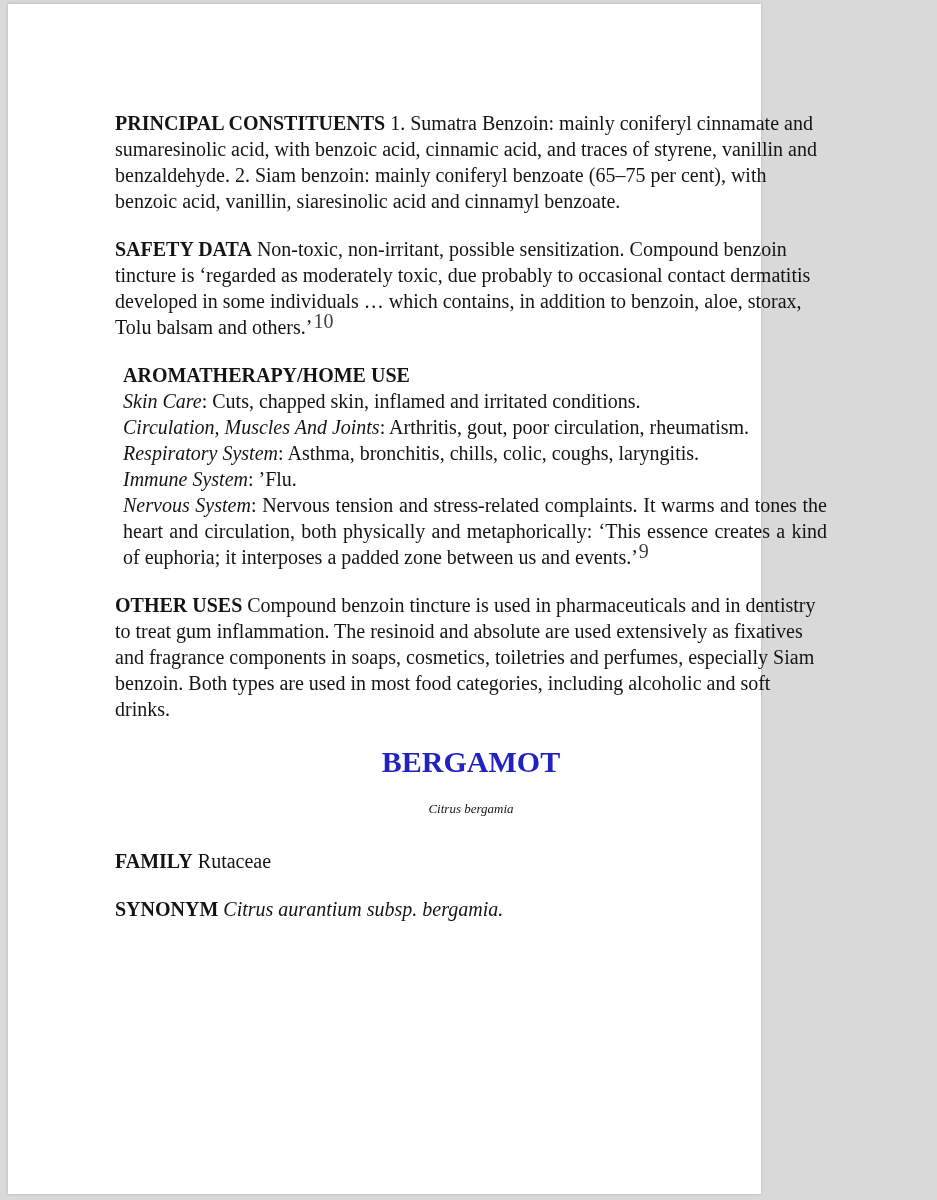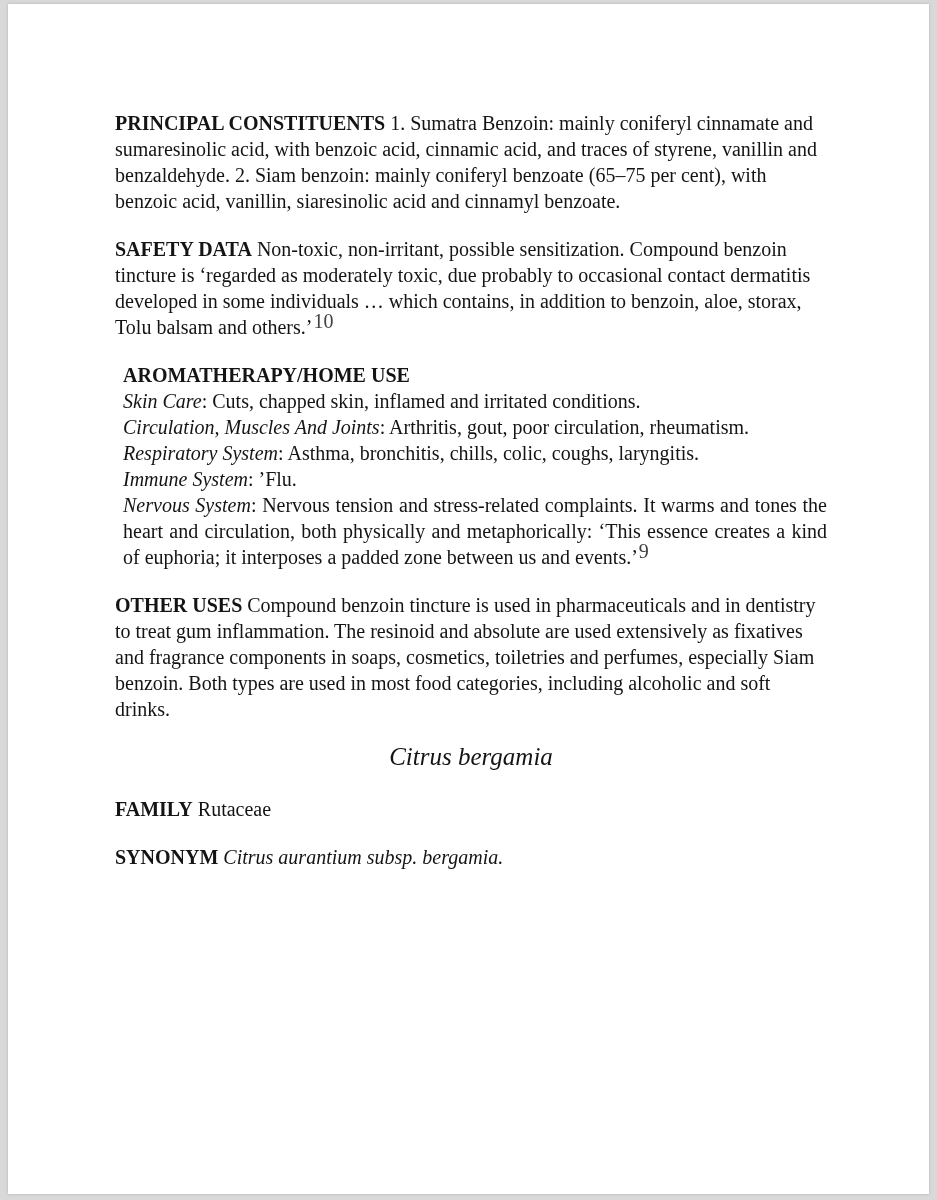--- a/index.html
+++ b/index.html
@@ -6,21 +6,21 @@
   body {
     width: 937px; height: 1200px;
     background: #d9d9d9;
     position: relative;
     font-family: "Liberation Serif", "DejaVu Serif", serif;
     overflow: hidden;
   }
   .paper {
     position: absolute;
     left: 8px; top: 4px;
-    width: 921px; height: 1190px;
+    width: 753px; height: 1190px;
     background: #ffffff;
     box-shadow: 0 0 3px rgba(0,0,0,0.18);
   }
   .content {
     position: absolute;
     left: 107px; top: 106px;
     width: 712px;
     font-size: 20px;
     line-height: 26px;
     color: #141414;
@@ -44,23 +44,23 @@
     text-align: center;
     font-weight: bold;
     font-size: 30px;
     line-height: 36px;
     color: #2222c2;
     margin: 4px 0 2px 0;
   }
   .species-subtitle {
     text-align: center;
     font-style: italic;
-    font-size: 25px;
+    font-size: 13px;
     line-height: 26px;
-    margin: 4px 0 26px 0;
+    margin: 16px 0 26px 0;
   }
 </style>
 </head>
 <body>
 
 <div class="paper">
   <div class="content">
 
     <p class="para">
       <b>PRINCIPAL CONSTITUENTS</b><span> 1. Sumatra Benzoin: mainly coniferyl cinnamate and sumaresinolic acid, with benzoic acid, cinnamic acid, and traces of styrene, vanillin and benzaldehyde. 2. Siam benzoin: mainly coniferyl benzoate (65–75 per cent), with benzoic acid, vanillin, siaresinolic acid and cinnamyl benzoate.</span>
@@ -86,20 +86,21 @@
       </div>
       <p class="justify">
         <i>Nervous System</i><span>: Nervous tension and stress-related complaints. It warms and tones the heart and circulation, both physically and metaphorically: ‘This essence creates a kind of euphoria; it interposes a padded zone between us and events.’</span><a class="fnref">9</a>
       </p>
     </div>
 
     <p class="para">
       <b>OTHER USES</b><span> Compound benzoin tincture is used in pharmaceuticals and in dentistry to treat gum inflammation. The resinoid and absolute are used extensively as fixatives and fragrance components in soaps, cosmetics, toiletries and perfumes, especially Siam benzoin. Both types are used in most food categories, including alcoholic and soft drinks.</span>
     </p>
 
+    <h1 class="species-title">BERGAMOT</h1>
     <p class="species-subtitle">Citrus bergamia</p>
 
     <p class="para">
       <b>FAMILY</b><span> Rutaceae</span>
     </p>
 
     <p class="para">
       <b>SYNONYM</b><i class="italic"> Citrus aurantium subsp. bergamia.</i>
     </p>
 

